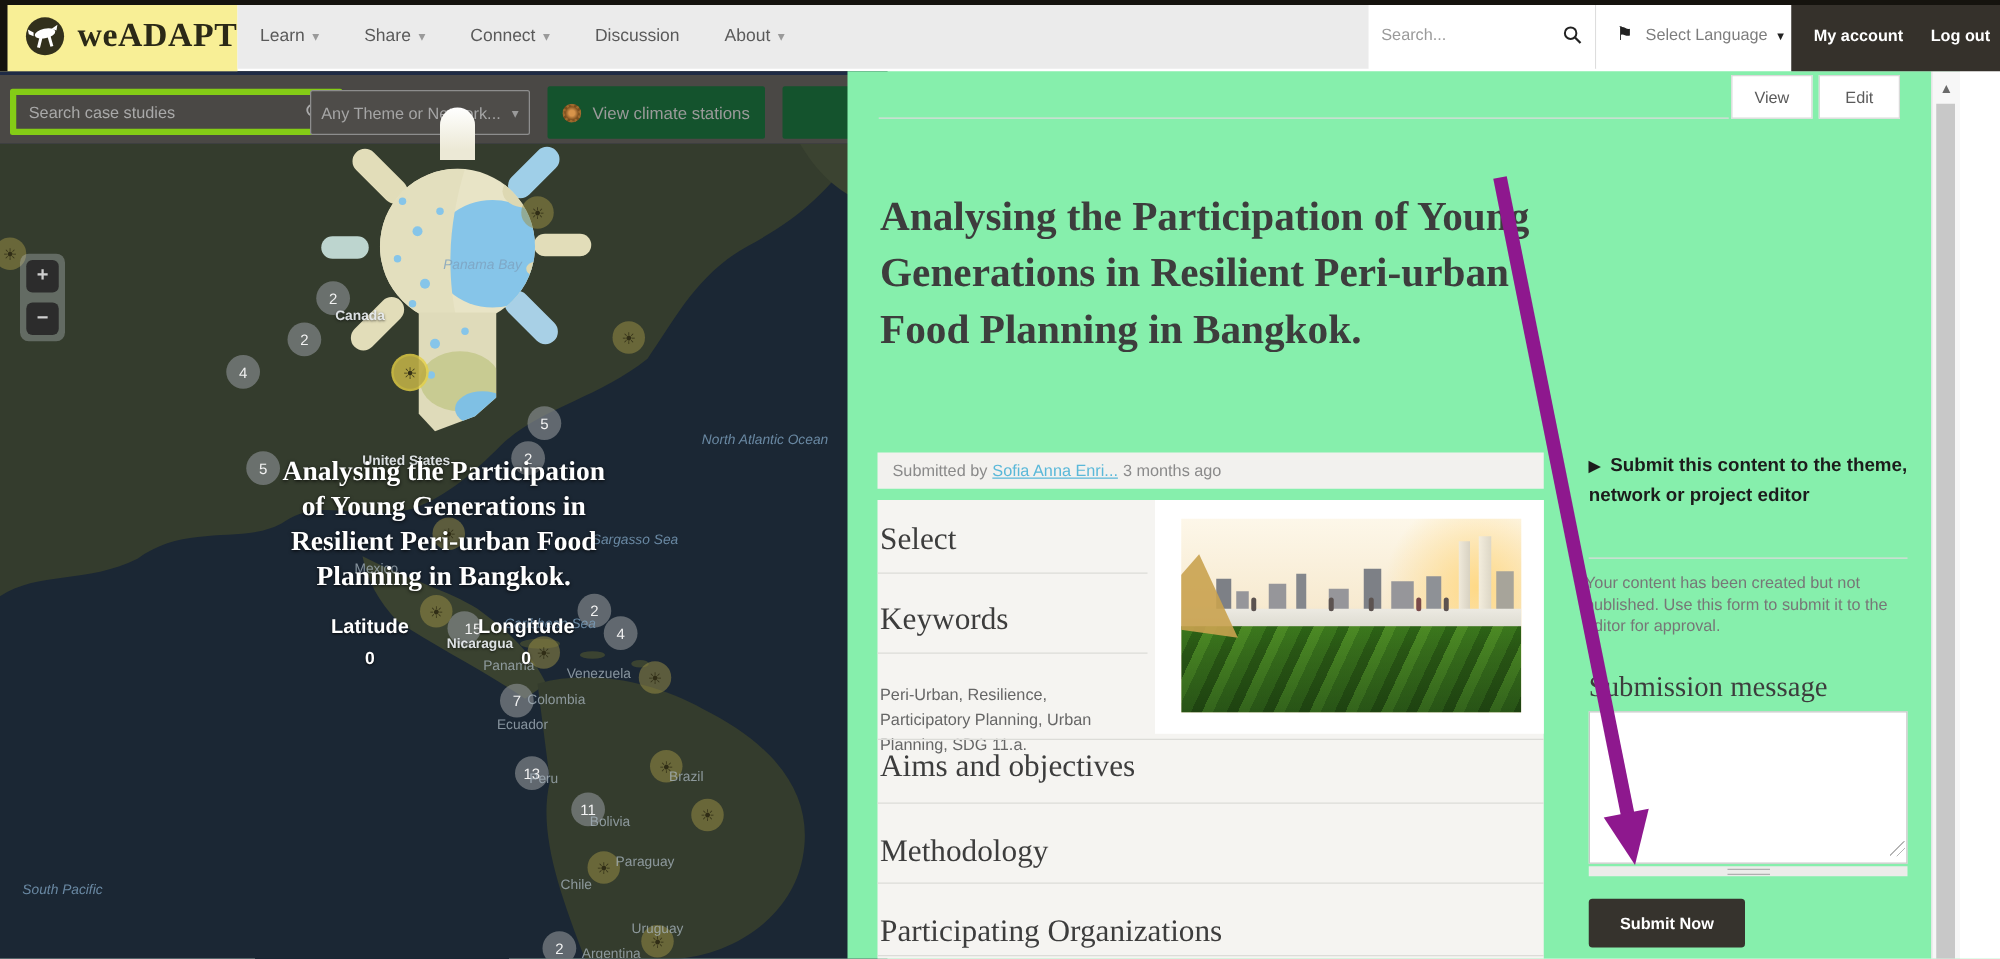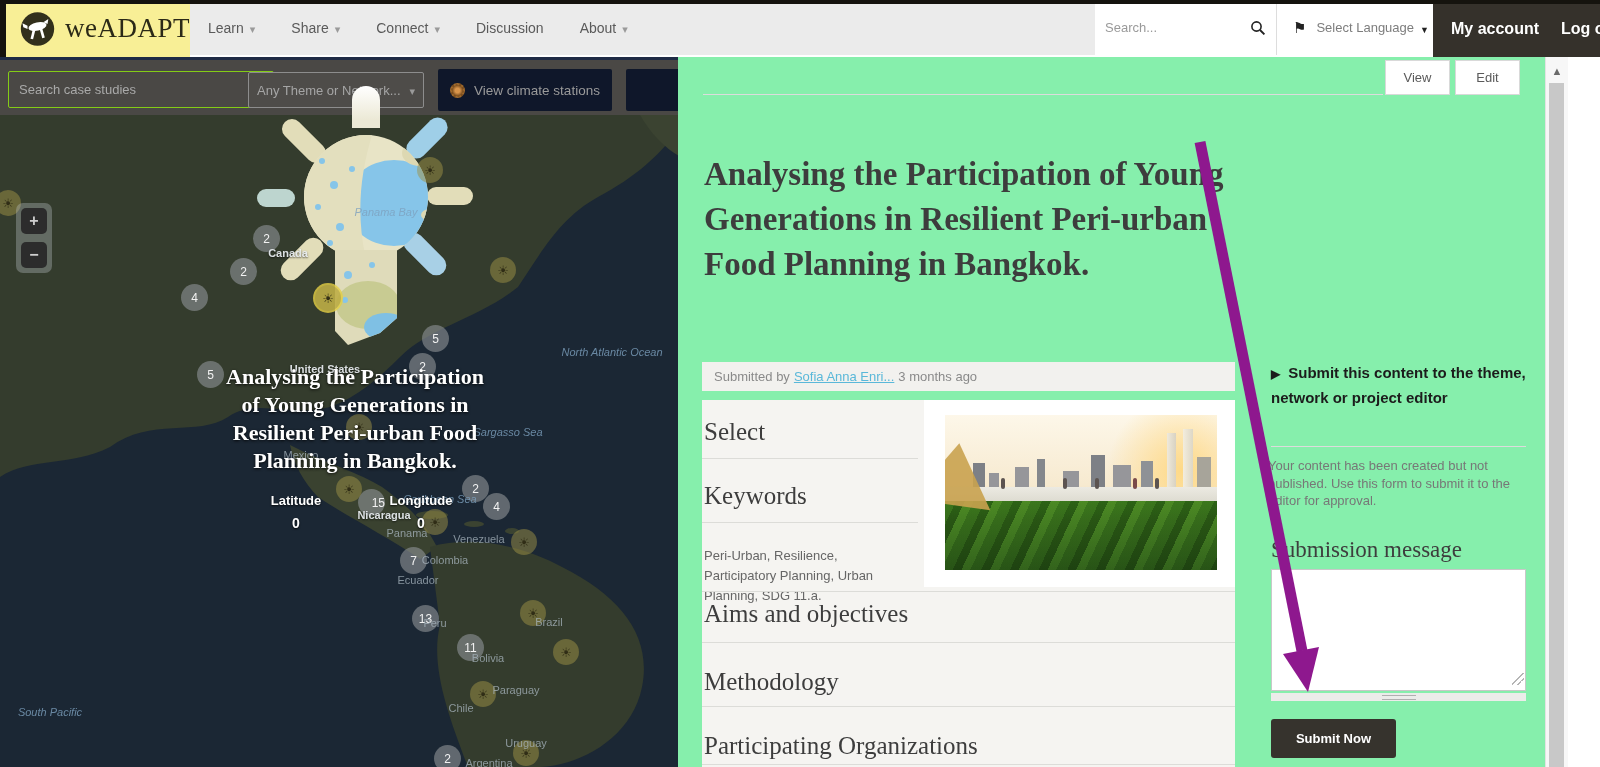--- a/index.html
+++ b/index.html
@@ -4,59 +4,59 @@
 <style>
   * { margin:0; padding:0; box-sizing:border-box; }
   html,body { width:1600px; height:767px; overflow:hidden; }
   body { position:relative; background:#fff; font-family:"Liberation Sans", sans-serif; }
   .abs { position:absolute; }
 
   
   #topline { left:0; top:0; width:1600px; height:4px; background:#15130e; z-index:30; }
   #header { left:0; top:0; width:1600px; height:57px; z-index:20; }
   #logo-block { left:0; top:0; width:190px; height:57px; background:#f8ef96; display:flex; align-items:center; padding-left:14px; border-left:6px solid #15130e; }
-  #logo-text { font-family:"Liberation Serif", serif; font-weight:normal; font-size:27px; color:#2b2917; margin-left:10px; letter-spacing:.5px; }
+  #logo-text { font-family:"Liberation Serif", serif; font-weight:bold; font-size:27px; color:#2b2917; margin-left:10px; letter-spacing:.5px; }
   #nav-strip { left:190px; top:0; width:905px; height:55px; background:#ebebeb; display:flex; align-items:center; gap:36px; padding-left:18px; }
   .nav-item { font-size:14px; color:#5a5a5a; cursor:pointer; white-space:nowrap; }
   .nav-caret::after { content:"▾"; color:#9a9a9a; font-size:11px; margin-left:6px; }
   #search-area { left:1095px; top:0; width:182px; height:55px; background:#fff; border-right:1px solid #ddd; display:flex; align-items:center; padding:0 10px; }
   #hdr-search-text { font-size:13px; color:#9a9a9a; flex:1; }
   #lang-area { left:1277px; top:0; width:156px; height:55px; background:#fff; display:flex; align-items:center; padding-left:16px; }
   #flag-icon::before { content:"⚑"; font-size:15px; color:#222; }
   #lang-label { font-size:13px; color:#7d7d7d; margin-left:10px; }
   #lang-caret::after { content:"▼"; font-size:9px; color:#222; margin-left:6px; }
   #account-area { left:1433px; top:0; width:167px; height:57px; background:#35312b; display:flex; align-items:center; gap:22px; padding-left:18px; }
-  .account-link { color:#fff; font-weight:bold; font-size:16px; cursor:pointer; white-space:nowrap; }
+  .account-link { color:#fff; font-weight:bold; font-size:13px; cursor:pointer; white-space:nowrap; }
 
   
   #map-panel { left:0; top:57px; width:710px; height:710px; background:#1b2734; overflow:hidden; z-index:5; }
   #filter-bar { left:0; top:0; width:710px; height:58px; background:#4a4845; border-top:3px solid #1f2b45; z-index:4; }
-  #cs-search { left:8px; top:11px; width:266px; height:37px; border:1px solid #84cc16; border-radius:2px; display:flex; align-items:center; padding:0 10px; }
+  #cs-search { left:8px; top:11px; width:266px; height:37px; border:5px solid #84cc16; border-radius:2px; display:flex; align-items:center; padding:0 10px; }
   #cs-search-text { font-size:13px; color:#a9a9a9; flex:1; }
   #theme-dd { left:248px; top:12px; width:176px; height:36px; border:1px solid #8d8d8d; border-radius:2px; background:#4e4c49; display:flex; align-items:center; padding:0 8px; }
   #theme-dd-text { font-size:13px; color:#a5a5a5; flex:1; }
   #theme-dd-caret::after { content:"▾"; color:#9a9a9a; font-size:11px; }
-  .dark-btn { top:9px; height:42px; background:#0f172a; border-radius:2px; display:flex; align-items:center; justify-content:center; gap:9px; color:#9a9a9a; font-size:13.5px; cursor:pointer; }
+  .dark-btn { top:9px; height:42px; background:#14532d; border-radius:2px; display:flex; align-items:center; justify-content:center; gap:9px; color:#9a9a9a; font-size:13.5px; cursor:pointer; }
   #climate-btn { left:438px; width:174px; }
   #reset-btn { left:626px; width:170px; }
   #sun-icon { width:15px; height:15px; border-radius:50%; background:radial-gradient(circle,#d8944a 30%,#7a4d1e 70%); border:2px dotted #a06a2c; }
   #map-svg { left:0; top:58px; width:710px; height:652px; z-index:1; }
   #bulb-cap { left:352px; top:29px; width:28px; height:42px; border-radius:14px 14px 0 0; background:linear-gradient(180deg,#ffffff,#ece9d6 80%); z-index:6; }
   .count-marker { width:27px; height:27px; margin:-13px 0 0 -13px; border-radius:50%; background:rgba(140,145,148,.62); color:#f2f2f2; font-size:12px; display:flex; align-items:center; justify-content:center; z-index:2; cursor:pointer; }
   .bulb-marker { width:26px; height:26px; margin:-13px 0 0 -13px; border-radius:50%; background:rgba(158,146,70,.5); z-index:2; display:flex; align-items:center; justify-content:center; cursor:pointer; }
   .bulb-marker::before { content:"☀"; font-size:13px; color:rgba(45,42,20,.95); }
   .map-label { transform:translate(-50%,-50%); font-size:11px; color:rgba(170,183,192,.75); white-space:nowrap; z-index:2; }
   .map-label.water { color:rgba(125,160,190,.8); font-style:italic; }
   .map-label.bright { color:rgba(235,240,243,.92); font-weight:bold; text-shadow:0 1px 2px rgba(0,0,0,.6); }
   #map-title { left:120px; top:306px; width:470px; text-align:center; z-index:3;
     font-family:"Liberation Serif", serif; font-weight:bold; font-size:22px; line-height:28px;
     color:#fff; text-shadow:0 1px 3px rgba(0,0,0,.85); }
   .coord-block { top:436px; width:110px; text-align:center; z-index:3; color:#fff; text-shadow:0 1px 2px rgba(0,0,0,.8); }
   #lat-block { left:241px; } #lng-block { left:366px; }
-  .coord-label { font-size:13px; font-weight:bold; }
+  .coord-label { font-size:16px; font-weight:bold; }
   .coord-value { font-size:14px; font-weight:bold; margin-top:7px; }
   #zoom-ctl { left:16px; top:146px; width:36px; height:70px; background:rgba(190,195,200,.35); border-radius:7px; padding:5px; z-index:3; }
   .zoom-btn { width:26px; height:26px; border-radius:5px; background:#2c2c2c; color:#cfcfcf; font-size:16px; font-weight:bold; display:flex; align-items:center; justify-content:center; cursor:pointer; }
   .zoom-btn + .zoom-btn { margin-top:8px; }
 
   
   #content-panel { left:678px; top:57px; width:890px; height:710px; background:#86efac; z-index:6; }
   #tab-line { left:25px; top:37px; width:680px; border-bottom:1px solid #dcdcdc; }
   .tab { top:3px; width:65px; height:35px; background:#fff; border:1px solid #d9d9d9; display:flex; align-items:center; justify-content:center; font-size:13px; color:#5a5a5a; cursor:pointer; }
   #tab-view { left:707px; } #tab-edit { left:777px; }

